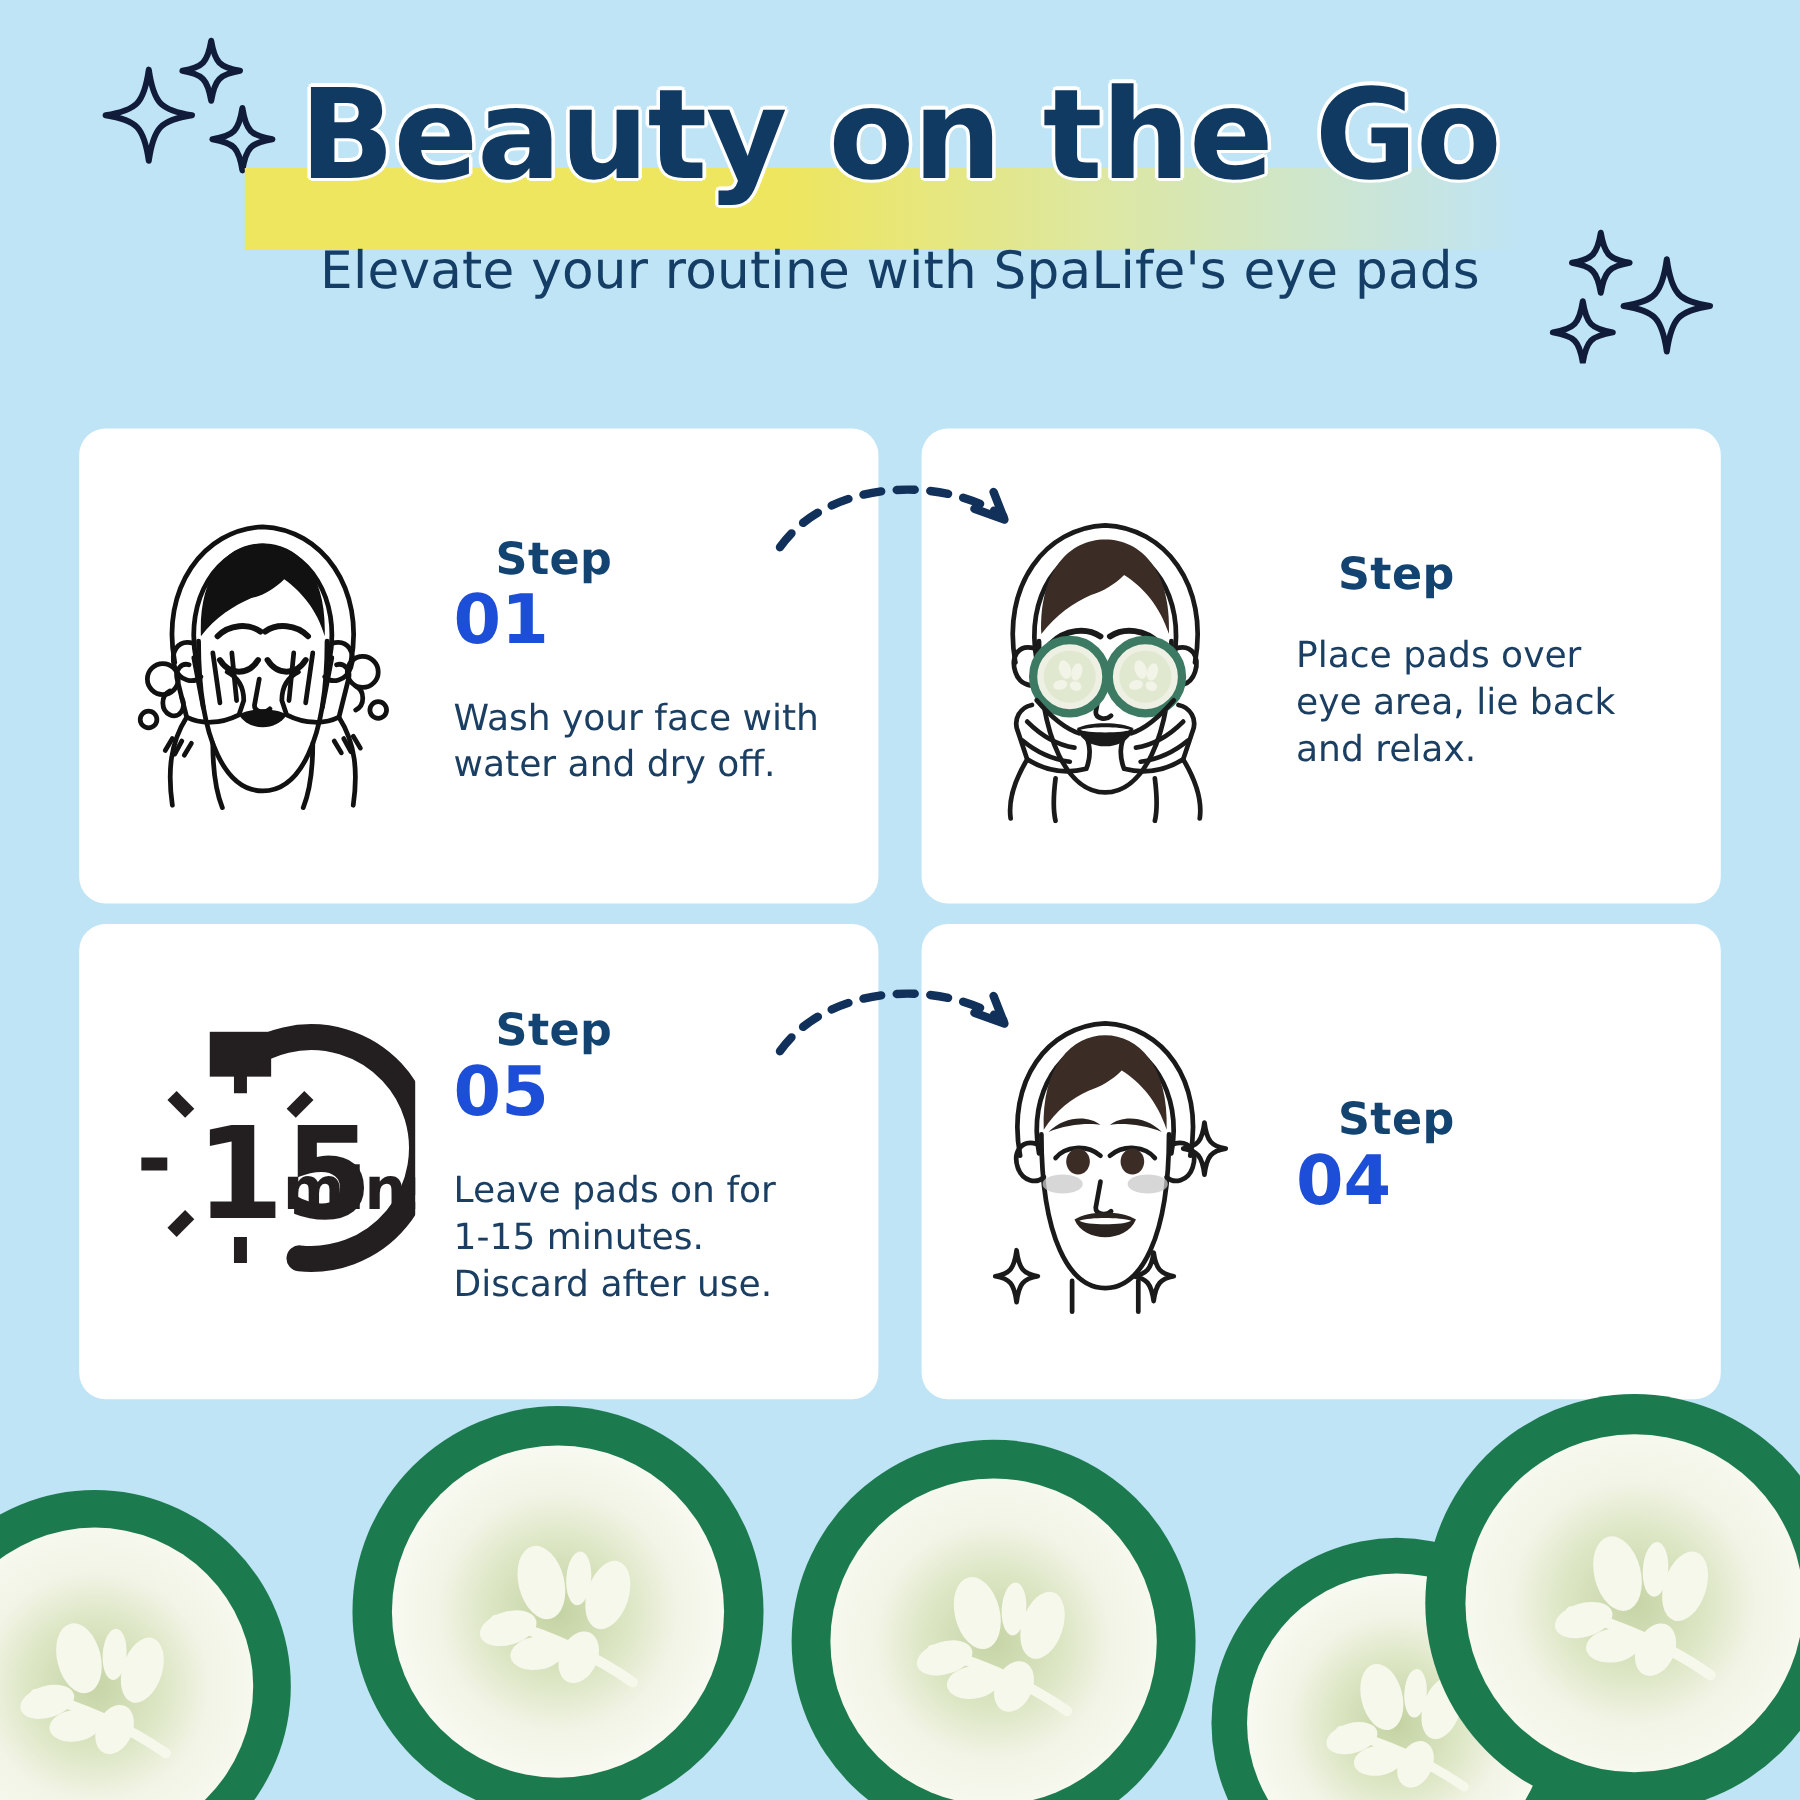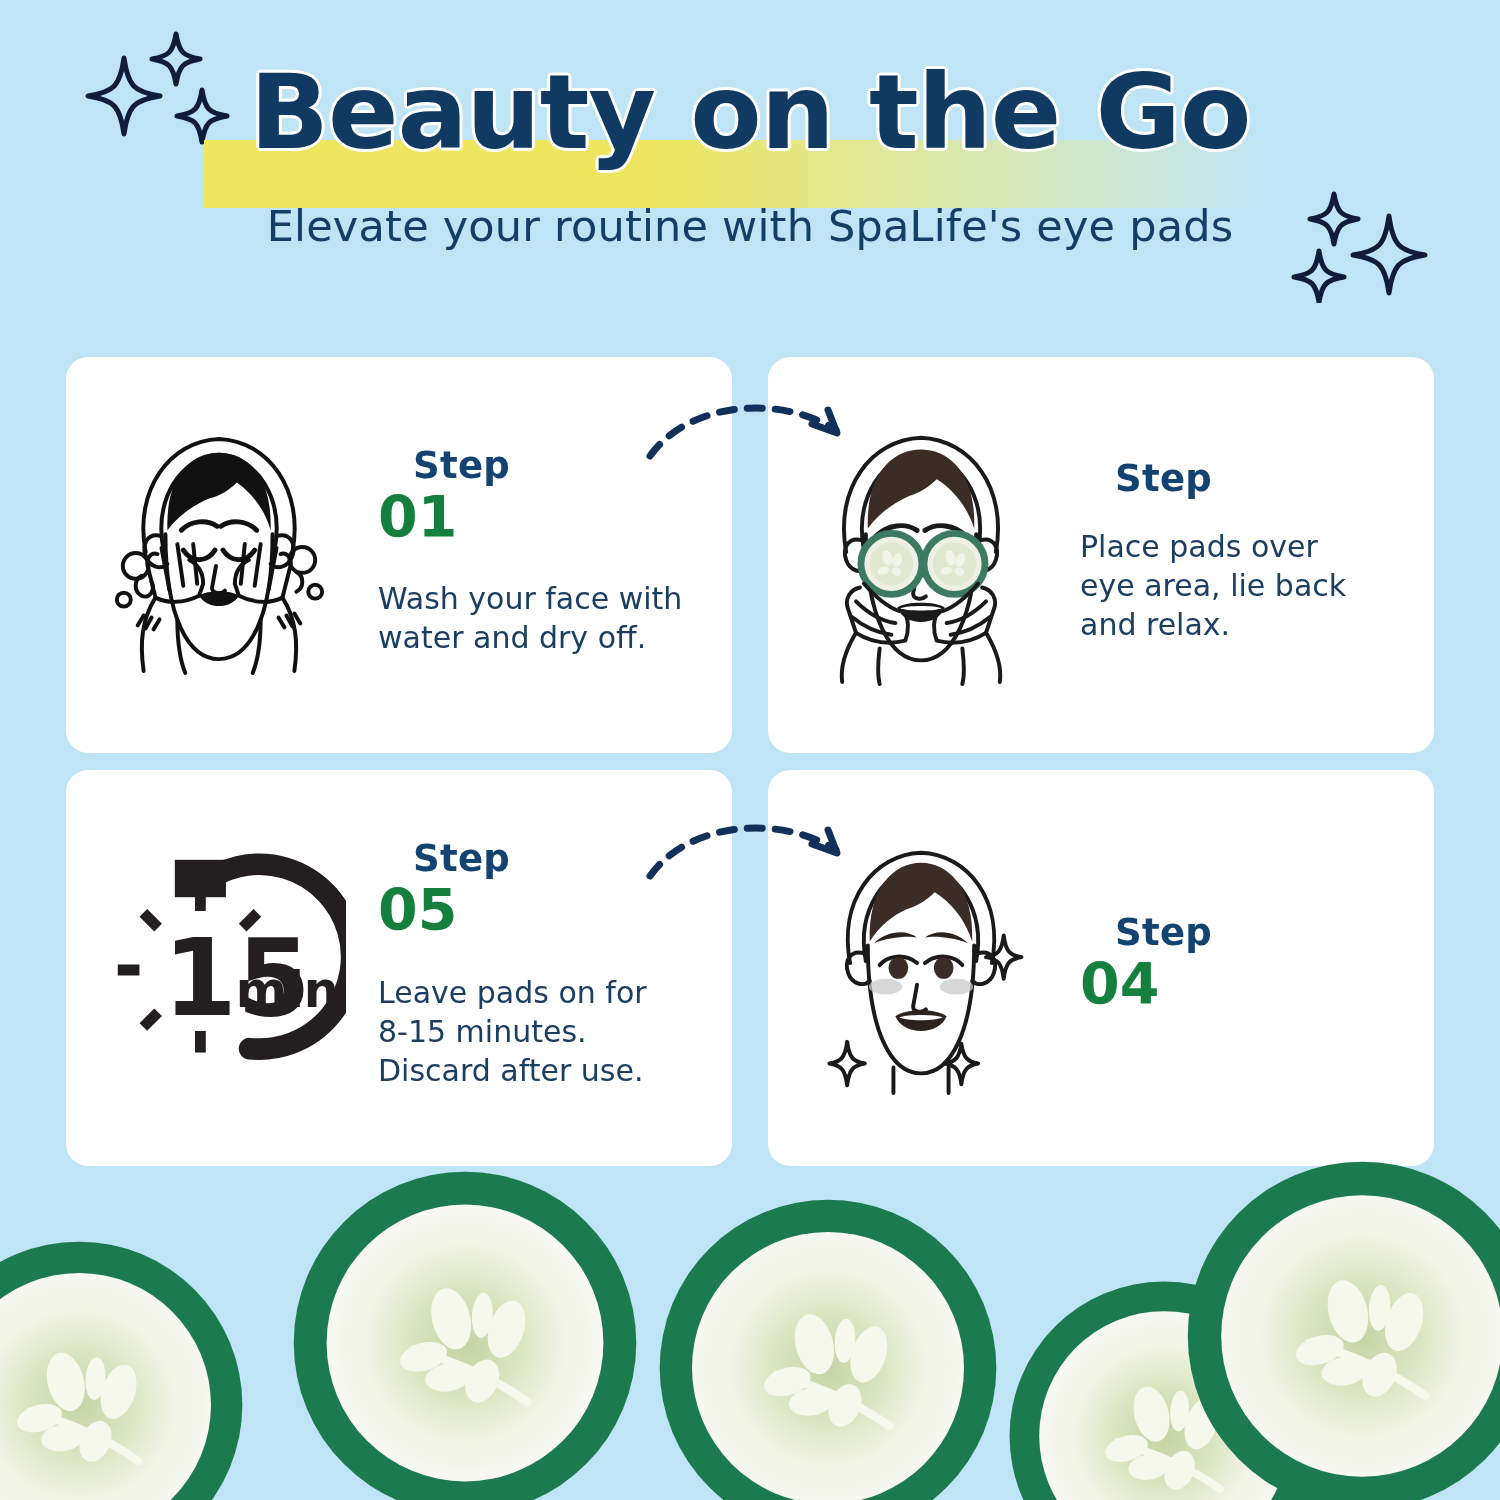--- a/index.html
+++ b/index.html
@@ -120,21 +120,21 @@
     font-size: 37px;
     color: #134371;
     line-height: 1.0;
     letter-spacing: 0.3px;
     margin-left: 35px;
   }
   .step-number {
     font-family: "DejaVu Sans", sans-serif;
     font-weight: 700;
     font-size: 57px;
-    color: #15803d;
+    color: #1d4ed8;
     line-height: 1.12;
     letter-spacing: 0px;
     margin-top: 2px;
   }
   .step-desc {
     margin-top: 30px;
     font-family: "DejaVu Sans", sans-serif;
     font-weight: 400;
     font-size: 30px;
     line-height: 1.30;
@@ -347,21 +347,21 @@
 
           <text x="64" y="168" font-family="DejaVu Sans, sans-serif" font-size="108" font-weight="700" fill="#231F20">15</text>
 
           <text x="138" y="160" font-family="DejaVu Sans, sans-serif" font-size="50" font-weight="700" fill="#231F20">mins</text>
         </svg>
       </div>
       <div class="card-text">
         <div class="step-word">Step</div>
         <div class="step-number">05</div>
         <div class="step-desc">Leave pads on for
-8-15 minutes.
+1-15 minutes.
 Discard after use.</div>
       </div>
     </div>
   </div>
 
   <div class="step-card" id="card-4">
     <div class="card-inner">
       <div class="card-art">
         <svg viewBox="0 0 240 262" width="238" height="258">
           <g fill="none" stroke="#1A1A1A" stroke-width="4" stroke-linecap="round" stroke-linejoin="round">

